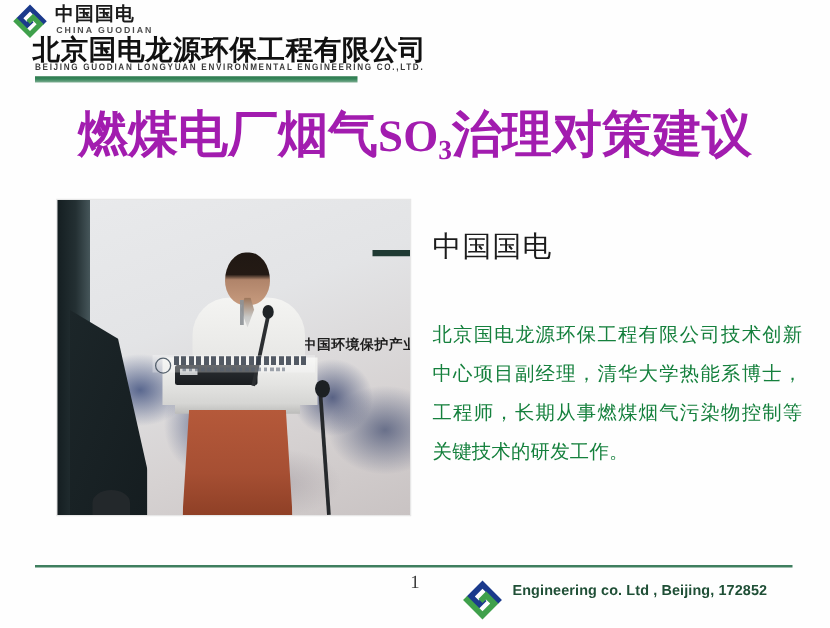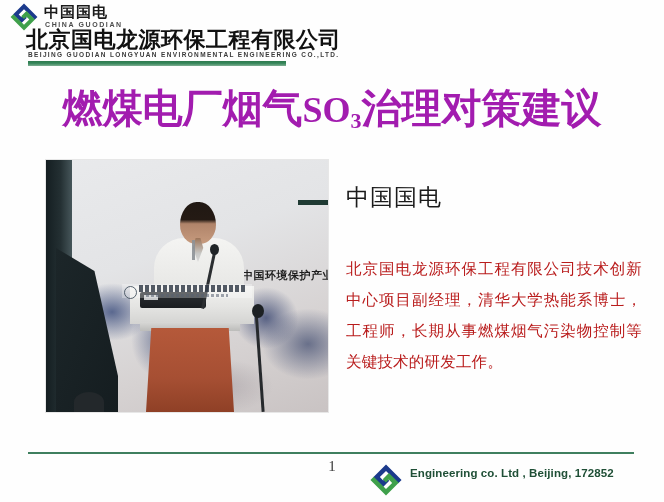--- a/index.html
+++ b/index.html
@@ -295,21 +295,21 @@
     color: #1b1b1b;
     letter-spacing: 1px;
     white-space: nowrap;
   }
   .speaker-bio {
     position: absolute;
     left: 346px; top: 253px;
     width: 296px;
     font-size: 15.5px;
     line-height: 31px;
-    color: #b91c1c;
+    color: #15803d;
     letter-spacing: 0.2px;
     text-align: justify;
   }
 
   
   .footer-rule {
     position: absolute;
     left: 28px; top: 452px;
     width: 606px; height: 1.5px;
     background: #3f7f5f;

